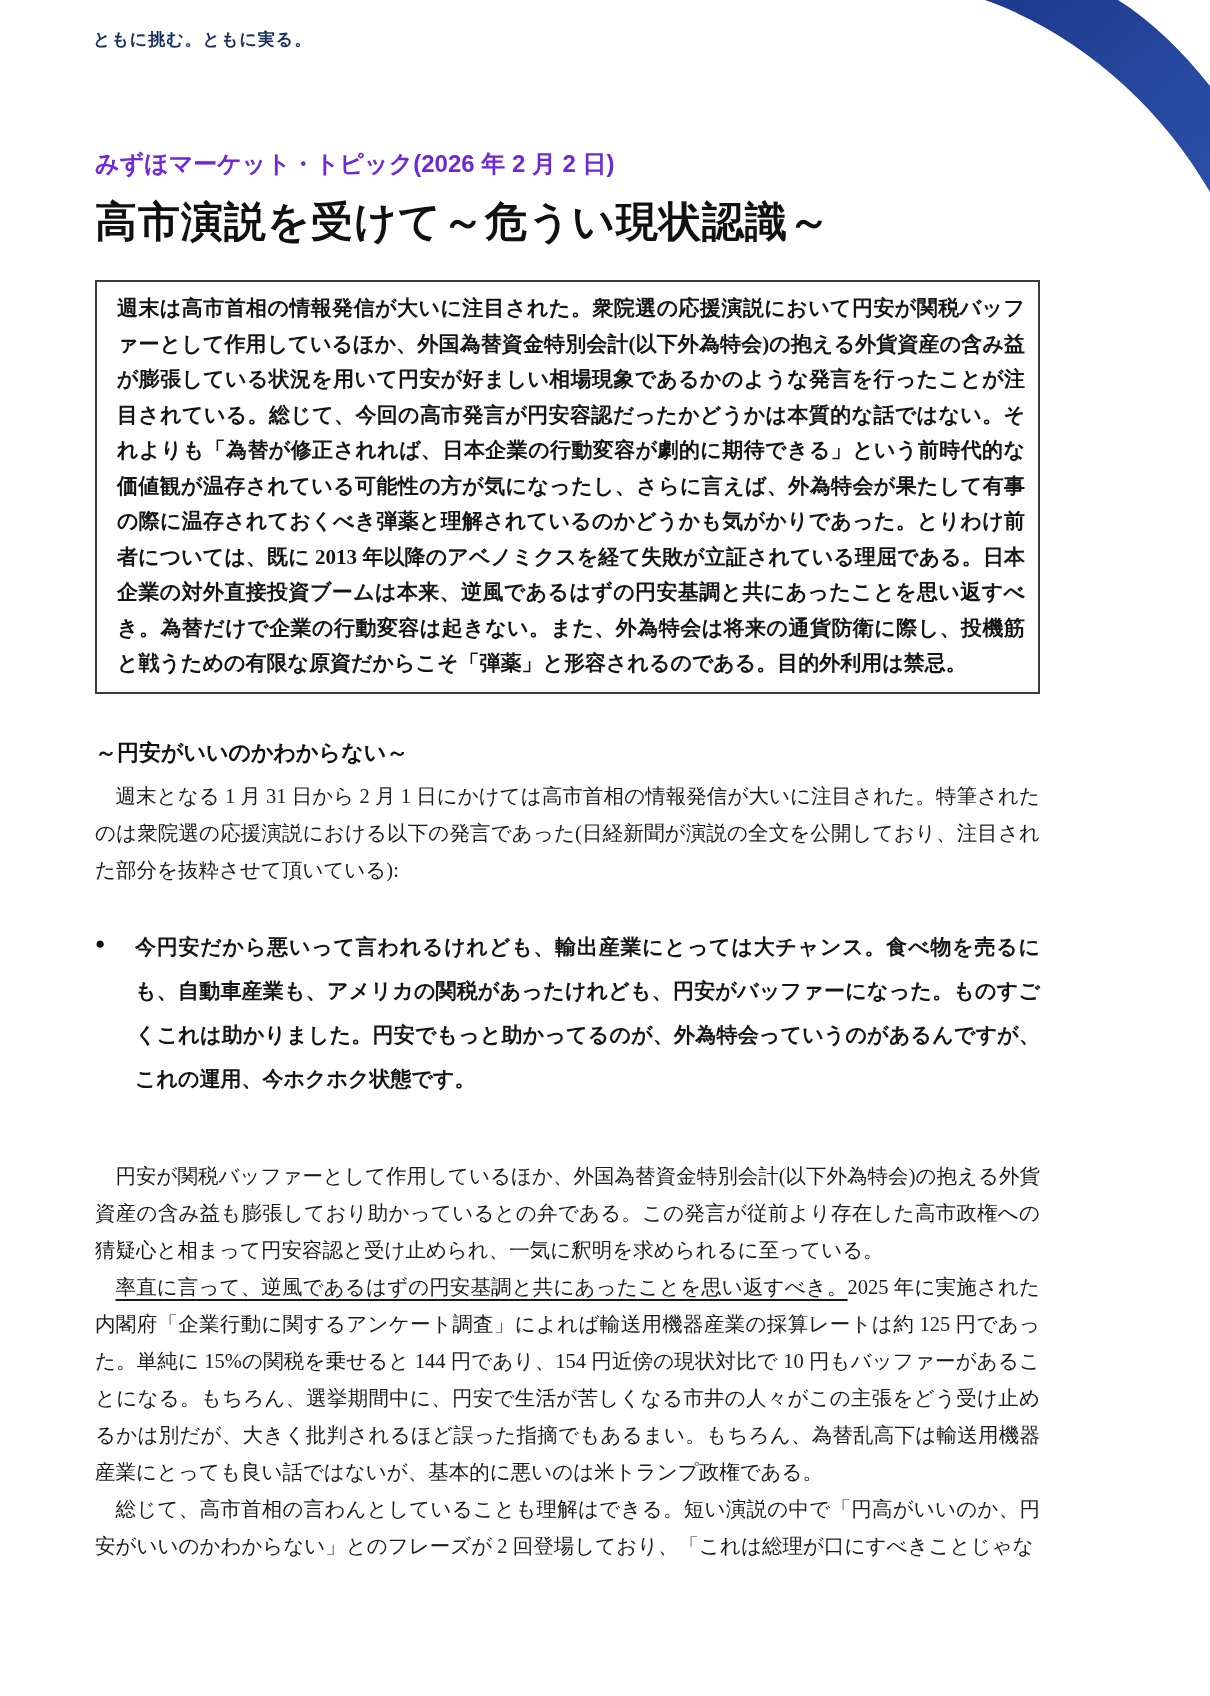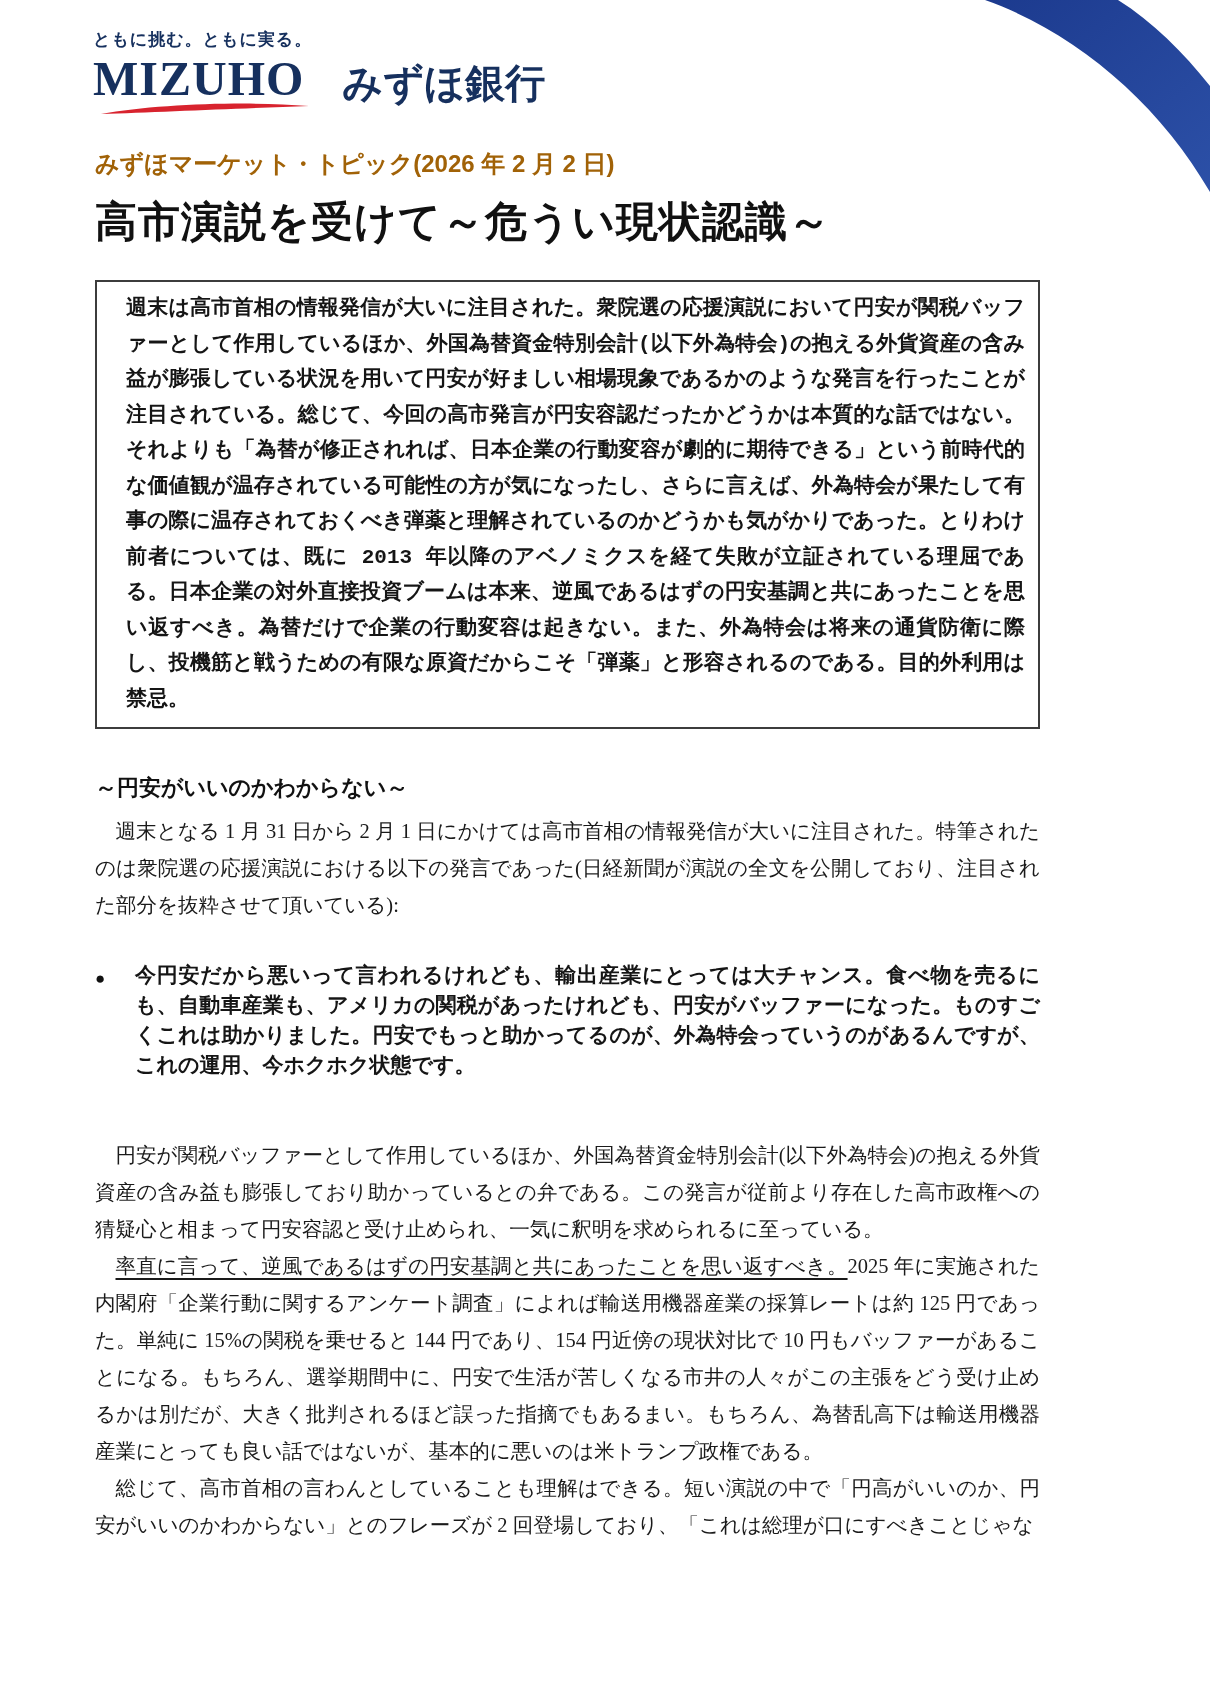--- a/index.html
+++ b/index.html
@@ -71,35 +71,35 @@
   .content {
     position: absolute;
     top: 148px;
     left: 95px;
     width: 945px;
   }
   .series-title {
     font-family: "Liberation Sans", "DejaVu Sans", sans-serif;
     font-weight: bold;
     font-size: 24px;
-    color: #a16207;
+    color: #6d28d9;
   }
   .headline {
     font-family: "Liberation Sans", "DejaVu Sans", sans-serif;
     font-weight: bold;
     font-size: 42px;
     letter-spacing: 1px;
     color: #111111;
     margin-top: 14px;
   }
   .summary-box {
     margin-top: 30px;
     border: 2px solid #3c3c3c;
-    padding: 9px 13px 10px 29px;
-    font-family: Liberation Mono, monospace;
+    padding: 9px 13px 10px 20px;
+    font-family: Liberation Serif, serif;
     font-weight: bold;
     font-size: 21px;
     line-height: 35.5px;
     text-align: justify;
     color: #151515;
   }
   .section-heading {
     margin-top: 44px;
     font-family: "Liberation Serif", "DejaVu Serif", serif;
     font-weight: bold;
@@ -126,21 +126,21 @@
     font-family: "Liberation Sans", "DejaVu Sans", sans-serif;
     font-size: 17px;
     line-height: 38px;
     color: #111111;
   }
   .bullet-quote {
     flex: 1;
     font-family: "Liberation Sans", "DejaVu Sans", sans-serif;
     font-weight: bold;
     font-size: 21px;
-    line-height: 30px;
+    line-height: 44px;
     text-align: justify;
     color: #151515;
   }
   .underlined-lead {
     text-decoration: underline;
     text-decoration-thickness: 1.5px;
     text-underline-offset: 5px;
   }
 </style>
 </head>
@@ -153,29 +153,20 @@
       <linearGradient id="cornerGrad" x1="0" y1="0" x2="1" y2="1">
         <stop offset="0" stop-color="#1c3a8e"></stop>
         <stop offset="1" stop-color="#2c50a7"></stop>
       </linearGradient>
     </defs>
     <path d="M 135 0 C 225 32 308 102 360 192 L 360 86 C 333 52 303 22 268 0 Z" fill="url(#cornerGrad)"></path>
   </svg>
 
   <div class="brand-block">
     <div class="brand-tagline">ともに挑む。ともに実る。</div>
-    <div class="logo-row">
-      <div class="mizuho-wordmark-wrap">
-        <span class="mizuho-wordmark">MIZUHO</span>
-        <svg class="red-swoosh" viewBox="0 0 212 14" xmlns="http://www.w3.org/2000/svg" aria-hidden="true">
-          <path d="M2 13 C 58 3 148 0 210 5 C 150 7 60 11 2 13 Z" fill="#d8232e"></path>
-        </svg>
-      </div>
-      <span class="bank-name">みずほ銀行</span>
-    </div>
   </div>
 
   <div class="content">
 
     <div class="series-title">みずほマーケット・トピック(2026 年 2 月 2 日)</div>
 
     <h1 class="headline">高市演説を受けて～危うい現状認識～</h1>
 
     <div class="summary-box">
       <span>週末は高市首相の情報発信が大いに注目された。衆院選の応援演説において円安が関税バッファーとして作用しているほか、外国為替資金特別会計(以下外為特会)の抱える外貨資産の含み益が膨張している状況を用いて円安が好ましい相場現象であるかのような発言を行ったことが注目されている。総じて、今回の高市発言が円安容認だったかどうかは本質的な話ではない。それよりも「為替が修正されれば、日本企業の行動変容が劇的に期待できる」という前時代的な価値観が温存されている可能性の方が気になったし、さらに言えば、外為特会が果たして有事の際に温存されておくべき弾薬と理解されているのかどうかも気がかりであった。とりわけ前者については、既に 2013 年以降のアベノミクスを経て失敗が立証されている理屈である。日本企業の対外直接投資ブームは本来、逆風であるはずの円安基調と共にあったことを思い返すべき。為替だけで企業の行動変容は起きない。また、外為特会は将来の通貨防衛に際し、投機筋と戦うための有限な原資だからこそ「弾薬」と形容されるのである。目的外利用は禁忌。</span>

